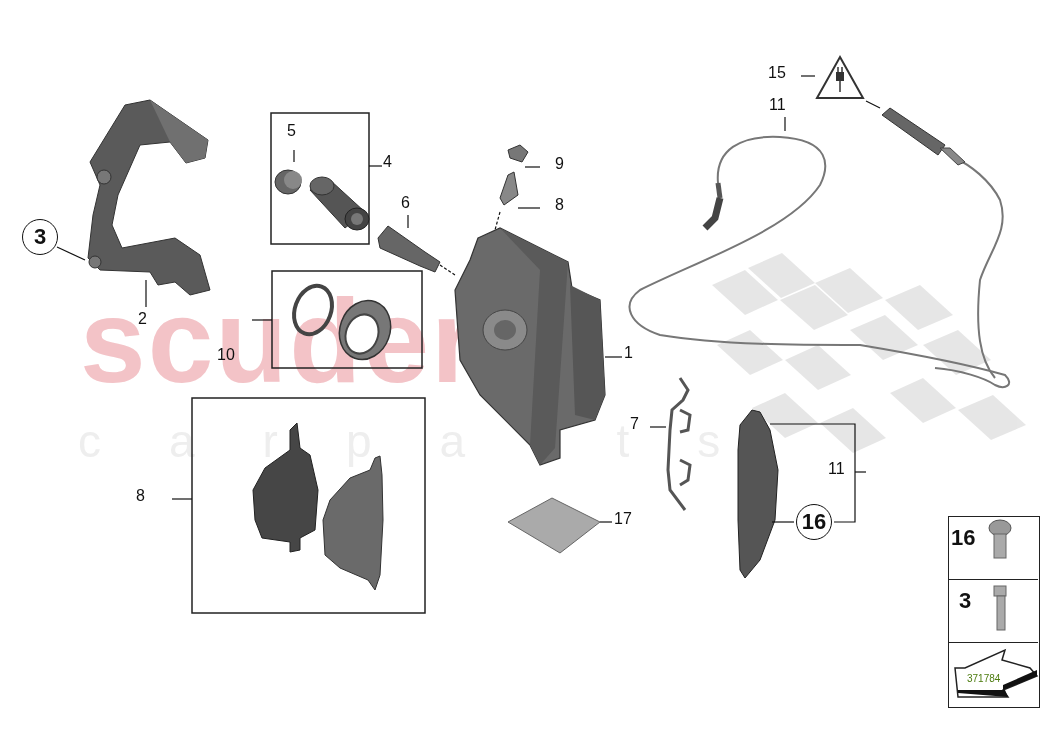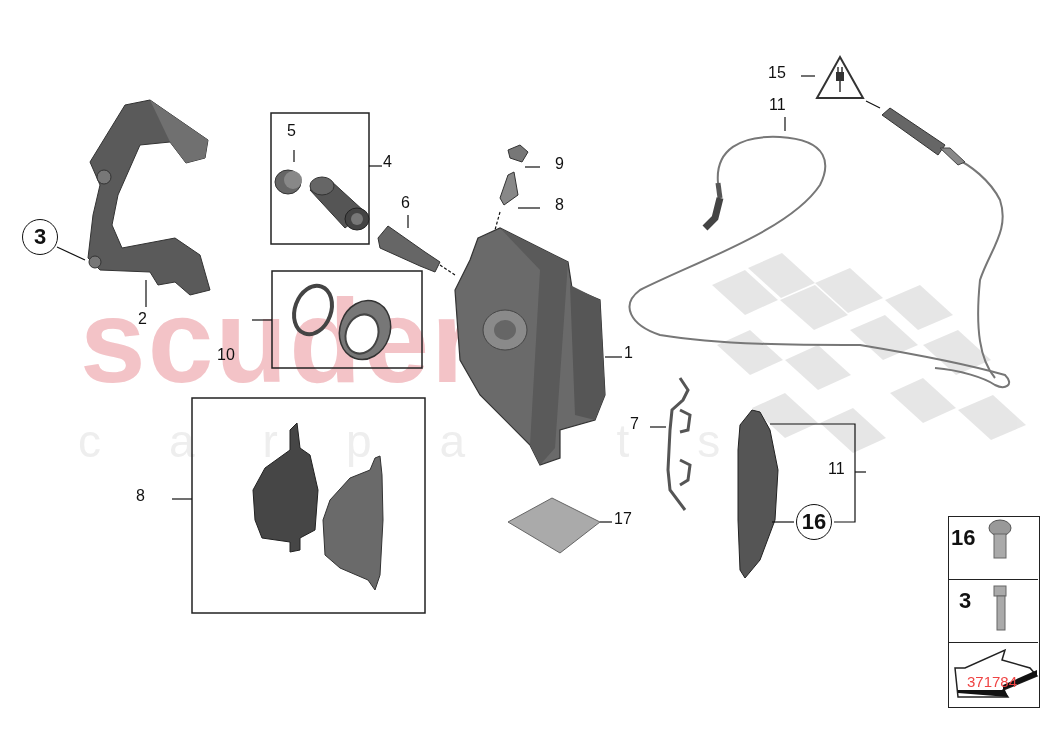--- a/index.html
+++ b/index.html
@@ -6,21 +6,21 @@
   body { width:1050px; height:735px; position:relative; overflow:hidden; font-family:"Liberation Sans", sans-serif; }
   .canvas { position:absolute; left:0; top:0; width:1050px; height:735px; }
   .wm-text { position:absolute; font-family:"Liberation Sans", sans-serif; font-weight:bold; color:#f3c3c7; }
   .wm-big { left:80px; top:282px; font-size:118px; letter-spacing:2px; line-height:1; }
   .wm-small { left:78px; top:418px; font-size:46px; color:#eeeeee; font-weight:normal; letter-spacing:68px; line-height:1; }
   .lbl { position:absolute; font-weight:normal; font-size:16px; color:#111; line-height:1; }
   .circ { position:absolute; width:36px; height:36px; border:1.5px solid #111; border-radius:50%; display:flex; align-items:center; justify-content:center; font-weight:bold; font-size:22px; color:#111; background:#fff; box-sizing:border-box; }
   .legend-box { position:absolute; left:948px; top:516px; width:92px; height:192px; border:1.5px solid #222; box-sizing:border-box; }
   .legend-cell { position:absolute; left:0; width:89px; border-bottom:1.5px solid #222; }
   .legend-num { position:absolute; font-weight:bold; font-size:22px; color:#111; }
-  .diagram-id { position:absolute; left:967px; top:673px; font-size:15px; color:#ef4444; }
+  .diagram-id { position:absolute; left:967px; top:673px; font-size:10px; color:#4d7c0f; }
 </style>
 </head>
 <body>
 
 <div class="wm-text wm-big">scuderia</div>
 <div class="wm-text wm-small">carparts</div>
 
 <svg class="canvas" viewBox="0 0 1050 735">
 
   <g fill="#e4e4e4" opacity="0.9">

